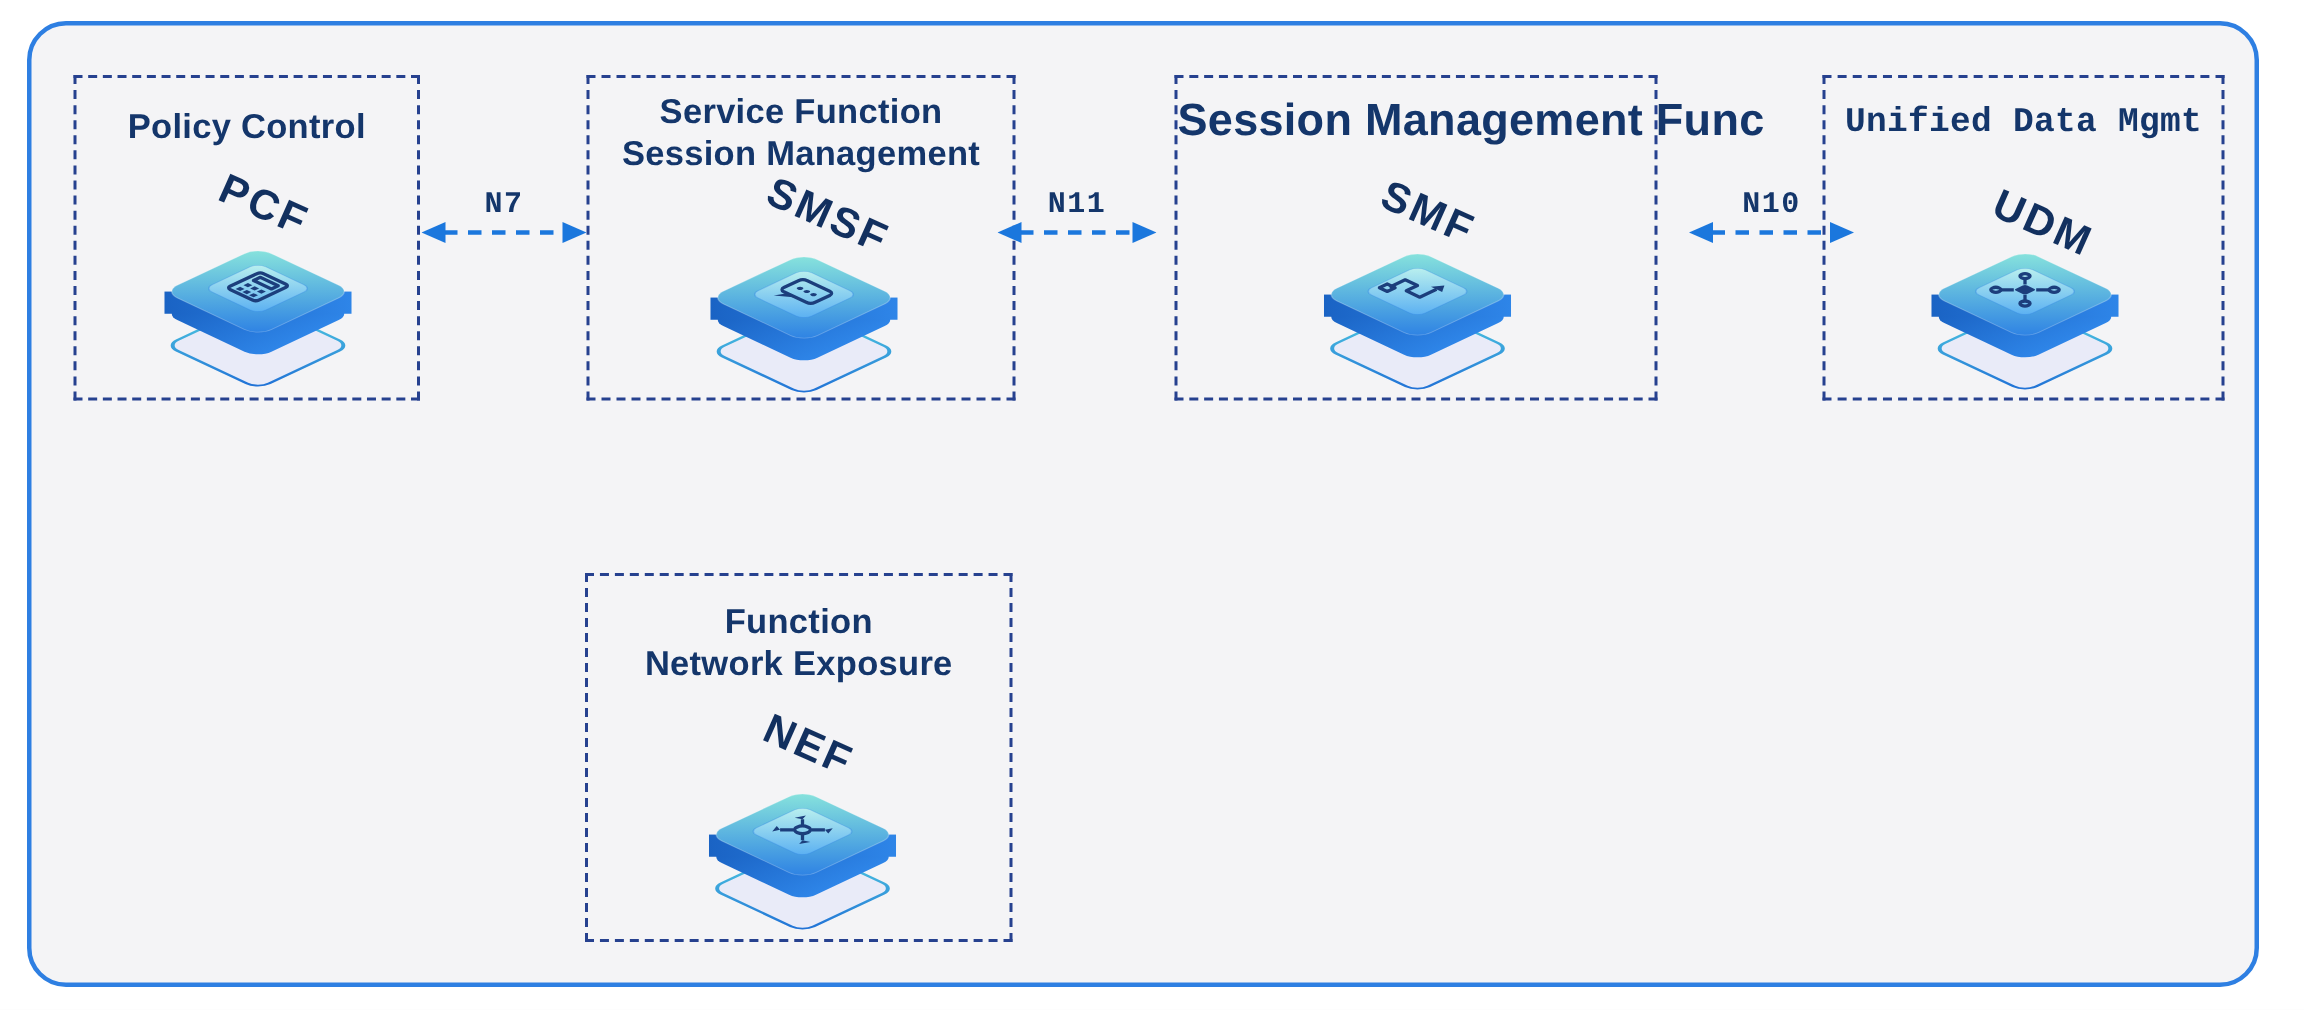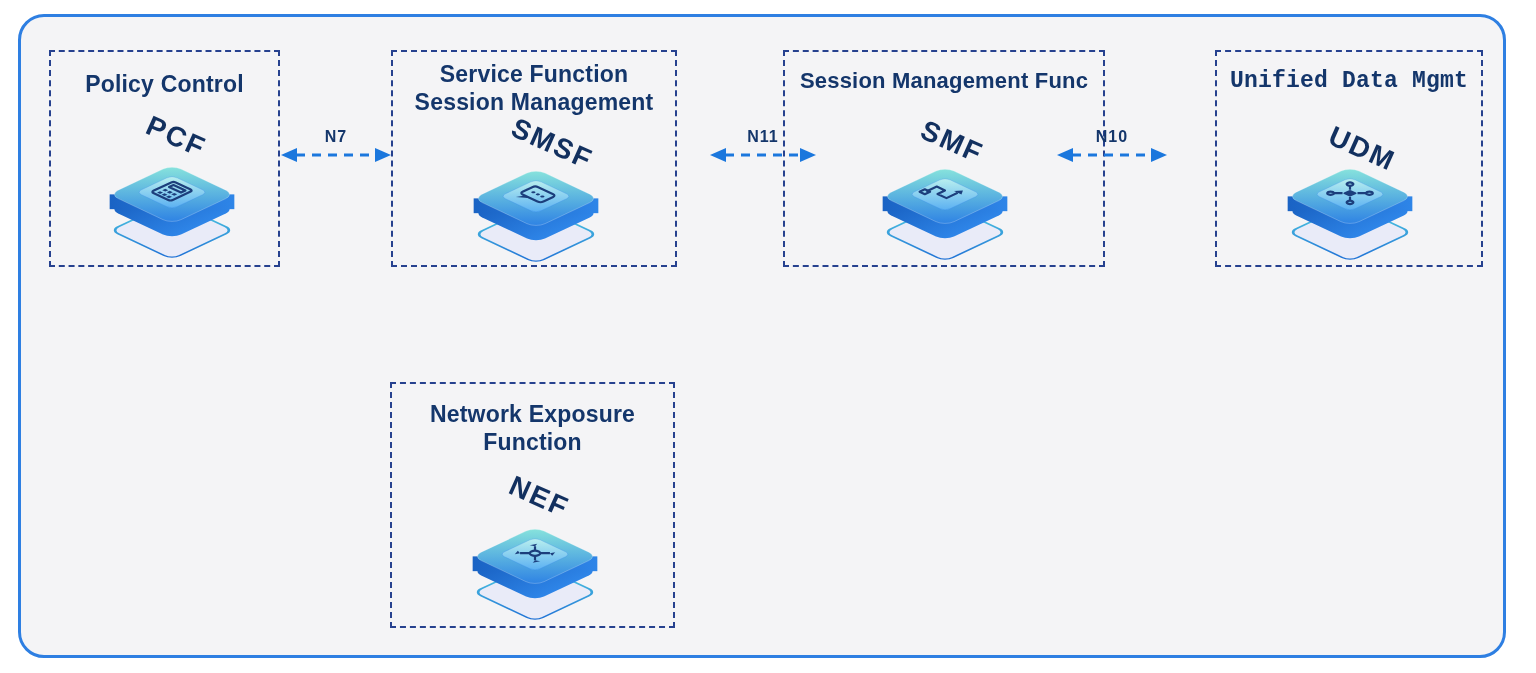--- a/index.html
+++ b/index.html
@@ -12,30 +12,30 @@
     position:absolute;left:18px;top:14px;width:1488px;height:644px;
     background:#f4f4f6;border:3px solid #2e7fe2;border-radius:26px;box-sizing:border-box;
   }
   .node{
     position:absolute;border:2px dashed #26418f;box-sizing:border-box;background:transparent;
   }
   .title{
     position:absolute;left:0;right:0;text-align:center;
     color:#14366b;font-weight:700;font-size:23px;line-height:28px;letter-spacing:.2px;
   }
-  .title.nowrap{white-space:nowrap;font-size:22px;}
+  .title.nowrap{white-space:nowrap;font-size:30px;}
   .title .tl{display:block;}
   .acronym{
     position:absolute;color:#12305f;font-weight:700;font-size:28px;letter-spacing:2px;
     transform:translate(-50%,-50%) rotate(24deg);white-space:nowrap;
   }
   .cube{position:absolute;}
   .link{position:absolute;top:126px;text-align:center;}
   .link-label{
-    color:#14366b;font-weight:700;font-size:16px;height:21px;line-height:21px;letter-spacing:1px;
+    color:#14366b;font-weight:700;font-size:20px;height:21px;line-height:21px;letter-spacing:1px;font-family:Liberation Mono, monospace;
   }
   .arrow{display:block;margin-top:0px;}
 </style>
 </head>
 <body>
 
 <div id="canvas">
   <div id="panel"></div>
 
   <svg width="0" height="0" style="position:absolute">
@@ -141,22 +141,22 @@
         <circle cx="13" cy="13" r="3.2" vector-effect="non-scaling-stroke"></circle>
         <circle cx="-13" cy="13" r="3.2" vector-effect="non-scaling-stroke"></circle>
         <circle cx="13" cy="-13" r="3.2" vector-effect="non-scaling-stroke"></circle>
         <circle cx="-13" cy="-13" r="3.2" vector-effect="non-scaling-stroke"></circle>
       </g>
     </svg>
   </div>
 
   <div class="node" style="left:390px;top:382px;width:285px;height:246px;">
     <div class="title" style="top:16px;">
+      <span class="tl">Function</span>
       <span class="tl">Network Exposure</span>
-      <span class="tl">Function</span>
     </div>
     <div class="acronym" style="left:147px;top:113px;">NEF</div>
     <svg class="cube" style="left:73px;top:128px;" width="140" height="112" viewBox="0 0 132 106">
       <rect x="-41" y="-41" width="82" height="82" rx="10" transform="translate(66,76) scale(1,0.47) rotate(45)" fill="#e9ebf8" stroke="url(#gPlate)" stroke-width="2.5"></rect>
       <rect x="-42" y="-42" width="84" height="84" rx="12" transform="translate(66,56) scale(1,0.47) rotate(45)" fill="url(#gSide)"></rect>
       <rect x="7" y="42" width="118" height="14" fill="url(#gSide)"></rect>
       <rect x="-42" y="-42" width="84" height="84" rx="12" transform="translate(66,42) scale(1,0.47) rotate(45)" fill="url(#gTop)" stroke="rgba(255,255,255,0.25)"></rect>
       <rect x="-24" y="-24" width="48" height="48" rx="7" transform="translate(66,40) scale(1,0.47) rotate(45)" fill="url(#gInner)" stroke="#2b7fe4" stroke-opacity="0.3"></rect>
       <g transform="translate(66,39) scale(1,0.47) rotate(45)" stroke="#1c3e7c" fill="none" stroke-width="2.2" stroke-linejoin="round">
         <circle cx="0" cy="0" r="5" vector-effect="non-scaling-stroke"></circle>
@@ -171,30 +171,30 @@
 
   <div class="link" style="left:281px;width:110px;">
     <div class="link-label">N7</div>
     <svg class="arrow" width="110" height="16" viewBox="0 0 110 16">
       <line x1="15" y1="8" x2="95" y2="8" stroke="#1b77dd" stroke-width="3" stroke-dasharray="9 7"></line>
       <polygon points="0,8 16,1 16,15" fill="#1b77dd"></polygon>
       <polygon points="110,8 94,1 94,15" fill="#1b77dd"></polygon>
     </svg>
   </div>
 
-  <div class="link" style="left:710px;width:106px;">
+  <div class="link" style="left:665px;width:106px;">
     <div class="link-label">N11</div>
     <svg class="arrow" width="106" height="16" viewBox="0 0 106 16">
       <line x1="15" y1="8" x2="91" y2="8" stroke="#1b77dd" stroke-width="3" stroke-dasharray="9 7"></line>
       <polygon points="0,8 16,1 16,15" fill="#1b77dd"></polygon>
       <polygon points="106,8 90,1 90,15" fill="#1b77dd"></polygon>
     </svg>
   </div>
 
-  <div class="link" style="left:1057px;width:110px;">
+  <div class="link" style="left:1126px;width:110px;">
     <div class="link-label">N10</div>
     <svg class="arrow" width="110" height="16" viewBox="0 0 110 16">
       <line x1="15" y1="8" x2="95" y2="8" stroke="#1b77dd" stroke-width="3" stroke-dasharray="9 7"></line>
       <polygon points="0,8 16,1 16,15" fill="#1b77dd"></polygon>
       <polygon points="110,8 94,1 94,15" fill="#1b77dd"></polygon>
     </svg>
   </div>
 
 </div>
 

